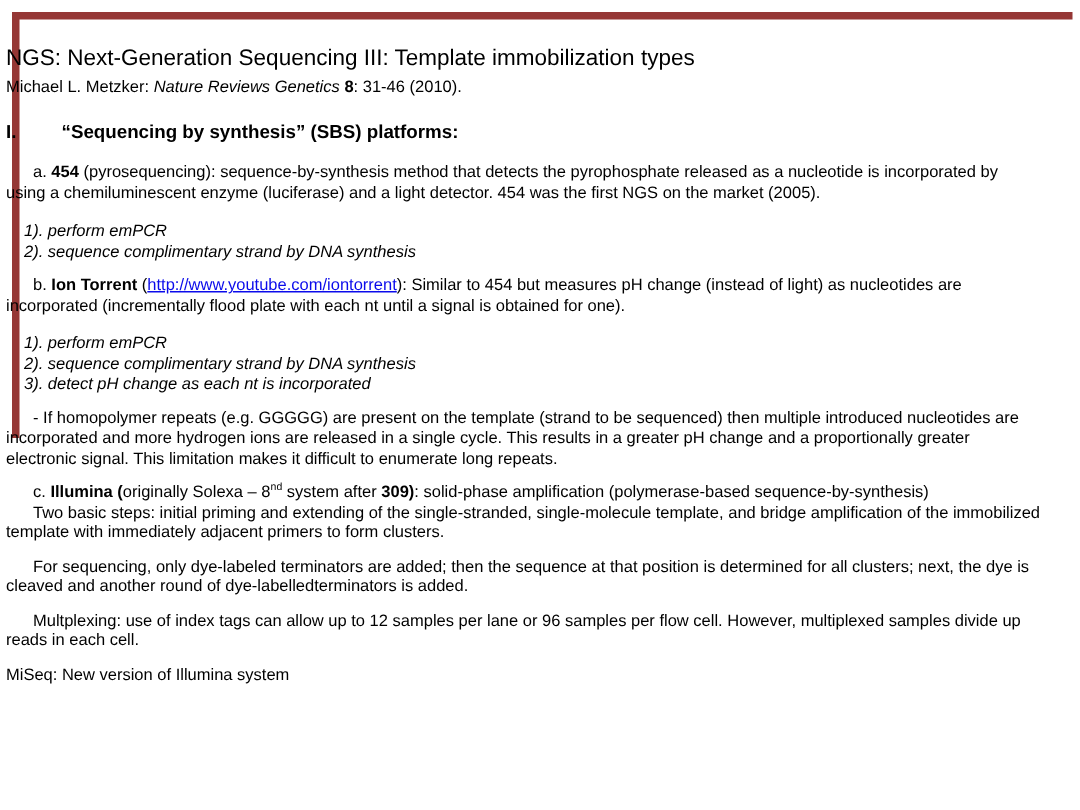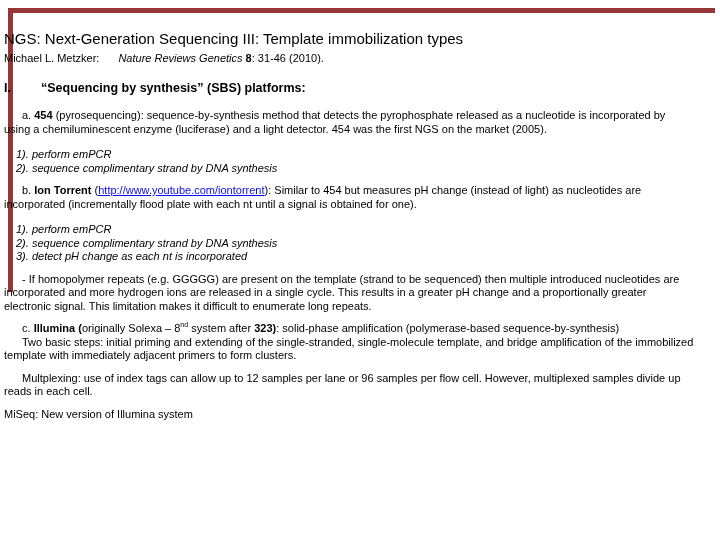--- a/index.html
+++ b/index.html
@@ -19,21 +19,21 @@
     position: absolute; top: 8px; left: 8px; width: 5px; height: 284px;
     background: #953735;
   }
   .content {
     position: absolute; left: 4px; top: 30px; width: 690px;
   }
   .title {
     font-size: 15px; font-weight: 400; margin: 0 0 5px 0; letter-spacing: 0;
   }
   .citation { font-size: 11px; margin: 0 0 17px 0; }
-  .citation i { font-style: italic; margin-left: 16px; }
+  .citation i { font-style: italic; }
   .citation b { font-weight: bold; }
   .heading {
     font-size: 12.5px; font-weight: bold; margin: 0 0 14px 0; display: flex;
   }
   .heading .numeral { width: 37px; flex: 0 0 auto; }
   .para {
     font-size: 11px; line-height: 13.5px; margin: 0 0 9px 0;
   }
   .para.tight { margin-bottom: 0; }
   .indent { text-indent: 18px; }
@@ -72,22 +72,23 @@
   <p class="para indent"><span>b. </span><b>Ion Torrent</b><span> (</span><a class="weblink" href="#">http://www.youtube.com/iontorrent</a><span>): Similar to 454 but measures pH change (instead of light) as nucleotides are incorporated (incrementally flood plate with each nt until a signal is obtained for one).</span></p>
 
   <div class="steps">
     <div>1). perform emPCR</div>
     <div>2). sequence complimentary strand by DNA synthesis</div>
     <div>3). detect pH change as each nt is incorporated</div>
   </div>
 
   <p class="para indent">- If homopolymer repeats (e.g. GGGGG) are present on the template (strand to be sequenced) then multiple introduced nucleotides are incorporated and more hydrogen ions are released in a single cycle. This results in a greater pH change and a proportionally greater electronic signal.  This limitation makes it difficult to enumerate long repeats.</p>
 
-  <p class="para indent tight"><span>c. </span><b>Illumina (</b><span>originally Solexa – 8</span><sup>nd</sup><span> system after </span><b>323)</b><span>: solid-phase amplification (polymerase-based sequence-by-synthesis)</span></p>
+  <p class="para indent tight"><span>c. </span><b>Illumina (</b><span>originally Solexa – 8</span><sup>nd</sup><span> system after </span><b>309)</b><span>: solid-phase amplification (polymerase-based sequence-by-synthesis)</span></p>
 
   <p class="para indent">Two basic steps: initial priming and extending of the single-stranded, single-molecule template, and bridge amplification of the immobilized template with immediately adjacent primers to form clusters.</p>
 
+  <p class="para indent">For sequencing, only dye-labeled terminators are added; then the sequence at that position is determined for all clusters; next, the dye is cleaved and another round of dye-labelledterminators is added.</p>
 
   <p class="para indent">Multplexing: use of index tags can allow up to 12 samples per lane or 96 samples per flow cell.  However, multiplexed samples divide up reads in each cell.</p>
 
   <p class="para">MiSeq: New version of Illumina system</p>
 
 </div>
 
 </body></html>

